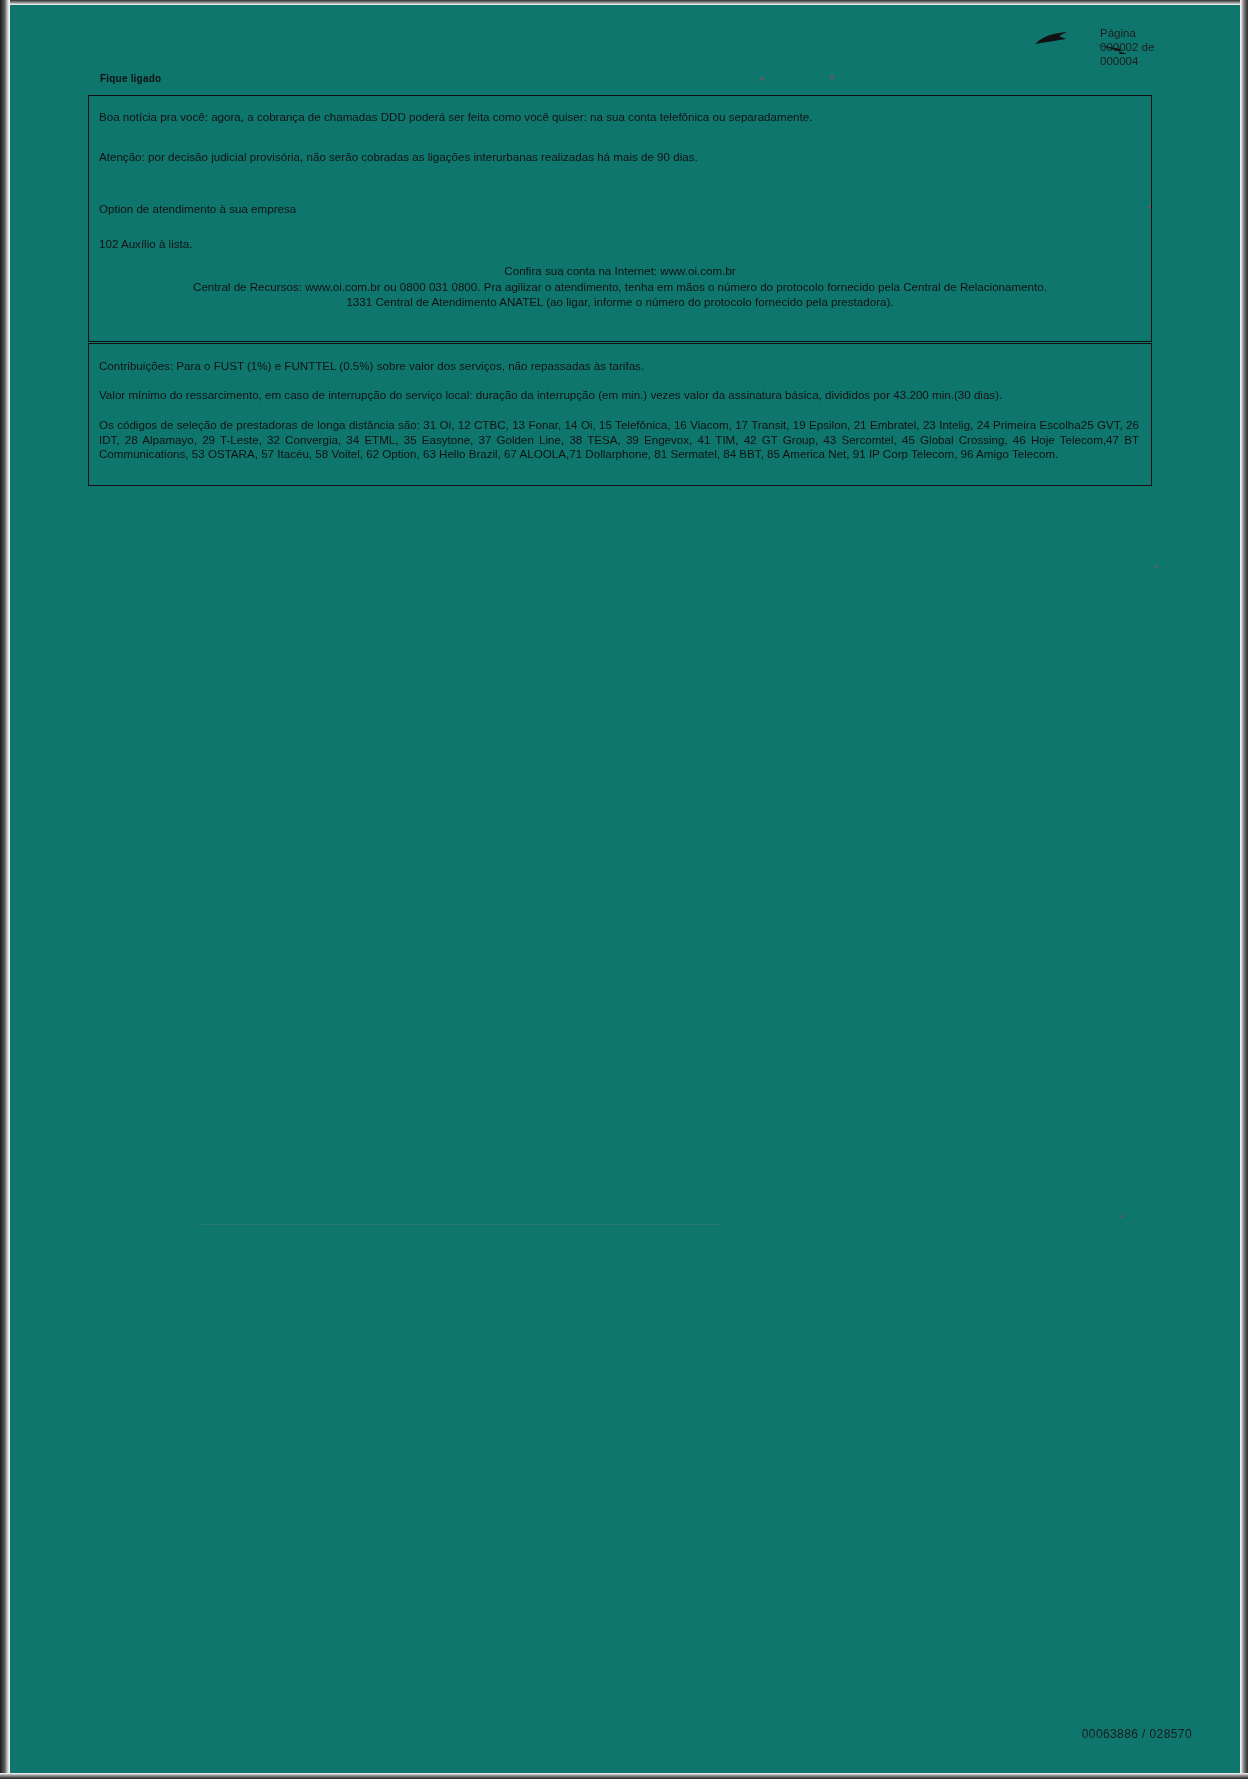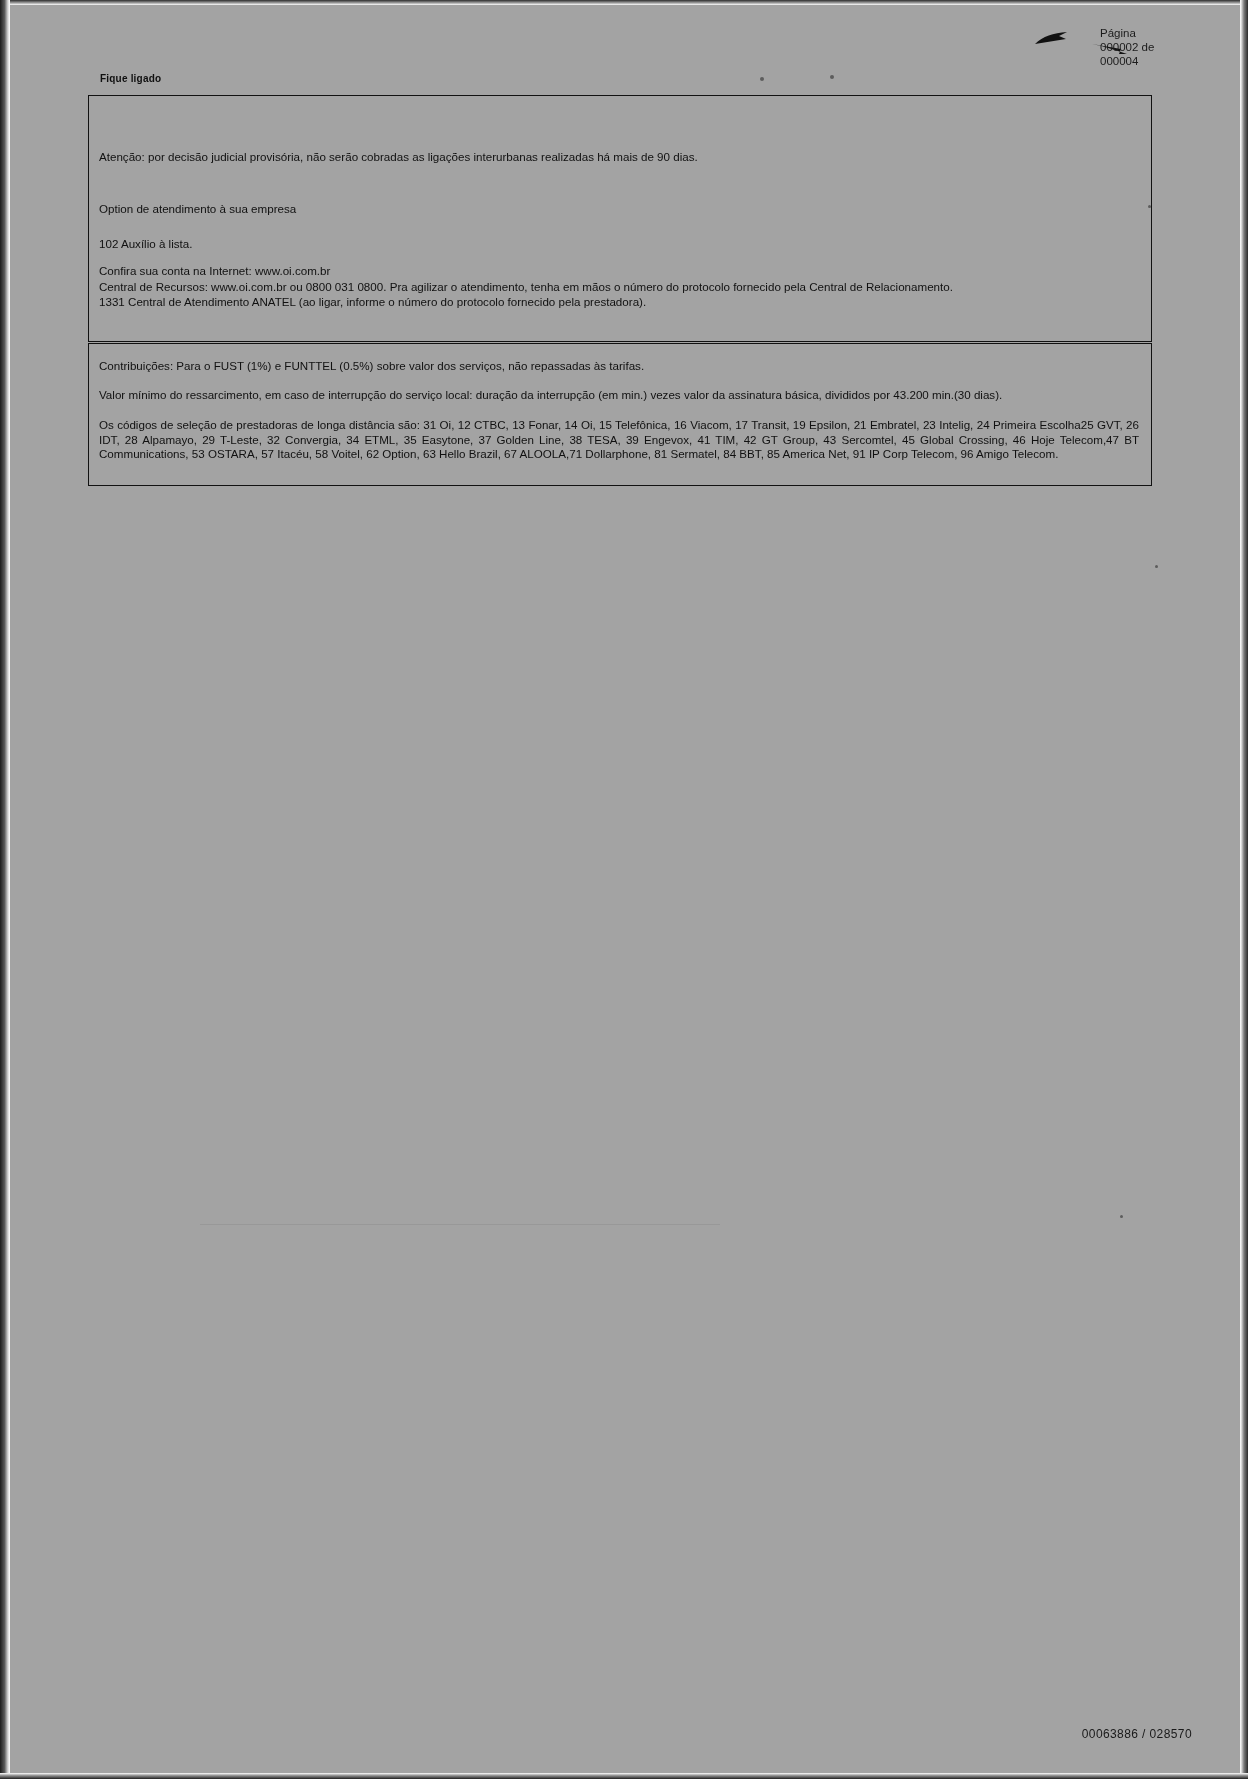--- a/index.html
+++ b/index.html
@@ -7,21 +7,21 @@
     padding: 0;
     background: #7a7a7a;
   }
   body {
     font-family: "Liberation Sans", sans-serif;
   }
   .page {
     position: relative;
     width: 1248px;
     height: 1779px;
-    background: #a3a3a3;
+    background: #0f766e;
     overflow: hidden;
     box-sizing: border-box;
   }
   
   .edge-left {
     position: absolute;
     left: 0; top: 0;
     width: 10px; height: 1779px;
     background: linear-gradient(to right, #1b1b1b 0%, #5a5a5a 45%, #d8d8d8 80%, #ffffff 100%);
   }
@@ -104,21 +104,21 @@
   .txt {
     position: absolute;
     font-size: 11.6px;
     line-height: 15.5px;
     color: #111;
   }
   .t-notice { left: 10px; top: 13px; right: 20px; }
   .t-aten   { left: 10px; top: 53px; right: 20px; }
   .t-canais { left: 10px; top: 105px; right: 20px; }
   .t-102    { left: 10px; top: 140px; right: 20px; }
-  .t-confira{ left: 10px; top: 167px; right: 20px; }
+  .t-confira{ left: 20px; top: 167px; right: 20px; text-align: center; }
 
   .t-contrib { left: 10px; top: 14px; right: 20px; }
   .t-valor   { left: 10px; top: 43px; right: 34px; }
   .t-codigos {
     left: 10px; top: 74px; right: 12px;
     text-align: justify;
     line-height: 14.5px;
   }
 
   .footer-code {
@@ -162,20 +162,21 @@
   <div class="speck" style="left:760px; top:77px; width:4px; height:4px;"></div>
   <div class="speck" style="left:830px; top:75px; width:4px; height:4px;"></div>
   <div class="speck" style="left:1148px; top:205px; width:3px; height:3px;"></div>
   <div class="speck" style="left:1155px; top:565px; width:3px; height:3px;"></div>
   <div class="speck" style="left:1120px; top:1215px; width:3px; height:3px;"></div>
   <div class="faint-line" style="left:200px; top:1224px; width:520px;"></div>
 
   <div class="section-title">Fique ligado</div>
 
   <div class="box box-top">
+    <div class="txt t-notice">Boa notícia pra você: agora, a cobrança de chamadas DDD poderá ser feita como você quiser: na sua conta telefônica ou separadamente.</div>
     <div class="txt t-aten">Atenção: por decisão judicial provisória, não serão cobradas as ligações interurbanas realizadas há mais de 90 dias.</div>
     <div class="txt t-canais">
       <div>Option de atendimento à sua empresa</div>
     </div>
     <div class="txt t-102">102 Auxílio à lista.</div>
     <div class="txt t-confira">
       <div>Confira sua conta na Internet: www.oi.com.br</div>
       <div>Central de Recursos: www.oi.com.br ou 0800 031 0800. Pra agilizar o atendimento, tenha em mãos o número do protocolo fornecido pela Central de Relacionamento.</div>
       <div>1331 Central de Atendimento ANATEL (ao ligar, informe o número do protocolo fornecido pela prestadora).</div>
     </div>

